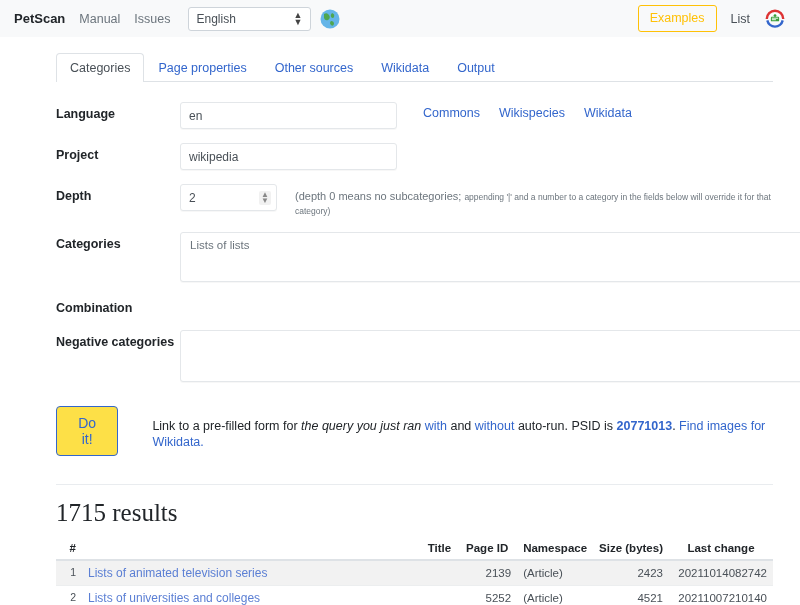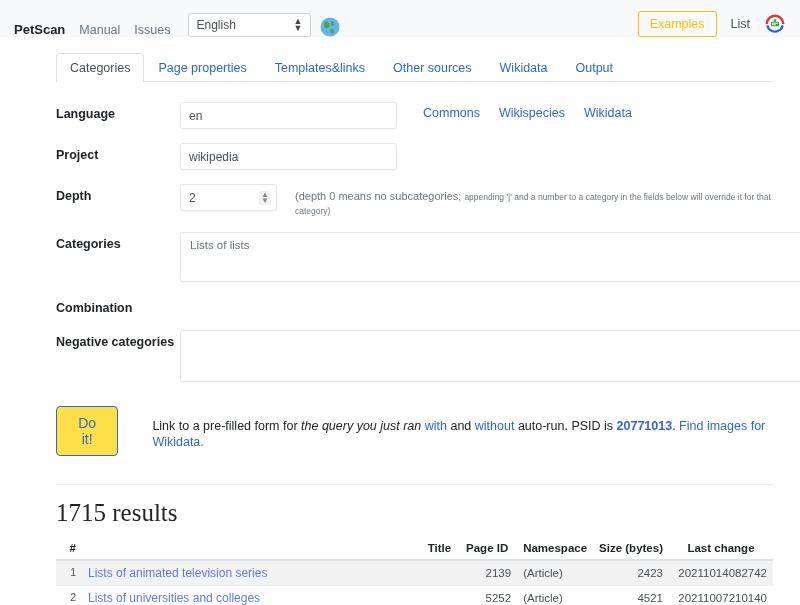--- a/index.html
+++ b/index.html
@@ -11,21 +11,21 @@
     font-size: 13px;
     color: #212529;
     overflow: hidden;
   }
 
   
   .navbar {
     height: 37px;
     background: #f8f9fa;
     display: flex;
-    align-items: flex-end;
+    align-items: center;
     padding: 0 14px;
     position: relative;
   }
   .brand {
     font-weight: bold;
     font-size: 13px;
     color: #212529;
     margin-right: 14px;
     text-decoration: none;
   }
@@ -272,21 +272,20 @@
         <circle cx="12" cy="8.2" r="1.5" fill="#3a9e3a"></circle>
       </svg>
     </span>
   </div>
 </div>
 
 <div class="tabs-wrap">
   <div class="tabs">
     <div class="tab active">Categories</div>
     <div class="tab">Page properties</div>
-    <div class="tab">Templates&amp;links</div>
     <div class="tab">Other sources</div>
     <div class="tab">Wikidata</div>
     <div class="tab">Output</div>
   </div>
 </div>
 
 <div class="form-area">
 
   <div class="frow">
     <div class="flabel">Language</div>

